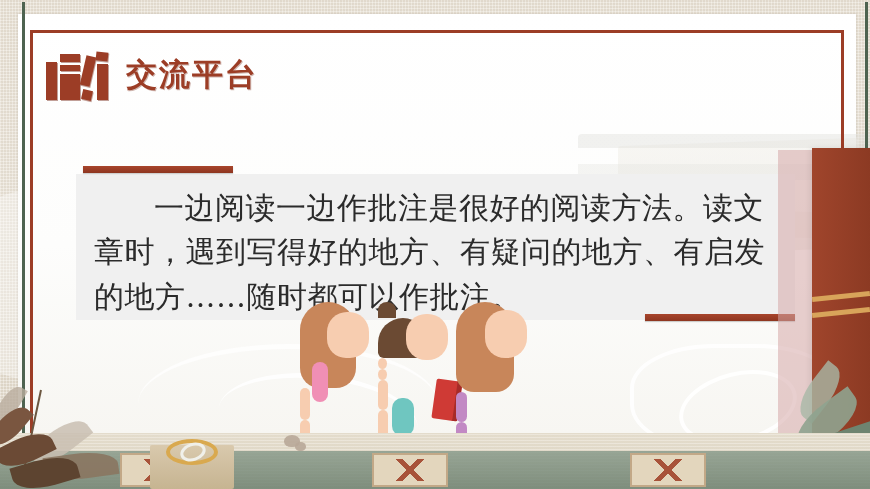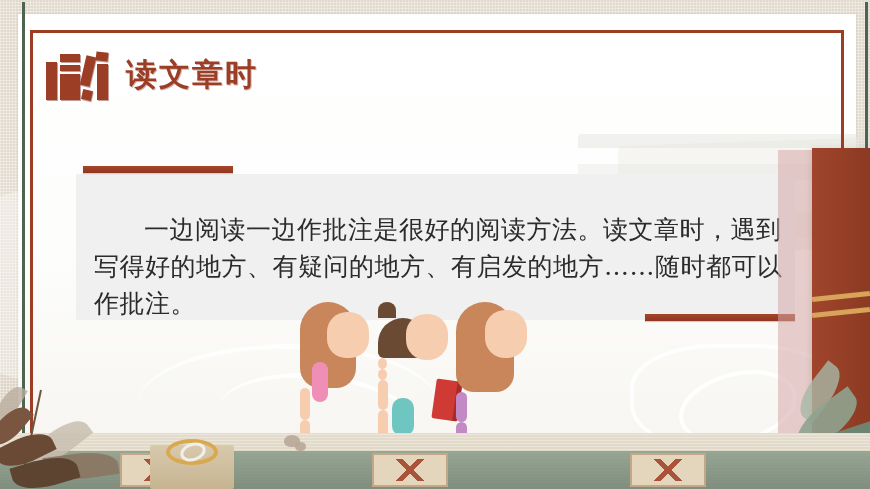--- a/index.html
+++ b/index.html
@@ -130,24 +130,23 @@
     box-shadow:0 1px 1px rgba(0,0,0,.18);
   }
   #accent-bottom{
     position:absolute; left:645px; top:314px; width:150px; height:7px;
     background:linear-gradient(180deg,#a8452c,#8e3620);
     box-shadow:0 1px 1px rgba(0,0,0,.18);
   }
   #body-text{
     position:absolute; left:94px; top:186px; width:690px;
     font-family:"DejaVu Serif","Liberation Serif",serif;
-    font-size:25px; color:#2b2b2b; line-height:1.48;
+    font-size:30px; color:#2b2b2b; line-height:1.48;
     text-indent:2em;
     letter-spacing:.5px;
-    margin-top:25px;
   }
 
   
   #kids{ position:absolute; left:300px; top:292px; width:240px; height:160px; }
   .kid{ position:absolute; bottom:0; }
   .shadow{ position:absolute; bottom:0; left:50%; transform:translateX(-50%);
            width:72px; height:16px; border-radius:50%;
            background:rgba(190,160,160,0.45); }
   .hair, .face, .body, .leg, .arm, .shoe, .pack, .bookitem { position:absolute; }
 
@@ -284,21 +283,21 @@
     <span id="book-icon">
       <i class="bk1"></i>
         <i class="bk2"></i>
         <i class="bk3"></i>
         <i class="bk4"></i>
       <i class="bk5"></i>
         <i class="bk6"></i>
         <i class="bk7"></i>
         <i class="bk8"></i>
     </span>
-    <span id="title">读文章时</span>
+    <span id="title">交流平台</span>
   </div>
 
   <div id="panel"></div>
   <div id="accent-top"></div>
   <div id="accent-bottom"></div>
   <div id="body-text">一边阅读一边作批注是很好的阅读方法。读文章时，遇到写得好的地方、有疑问的地方、有启发的地方……随时都可以作批注。</div>
 
   <div id="kids">
 
     <div class="kid" id="kid1">

